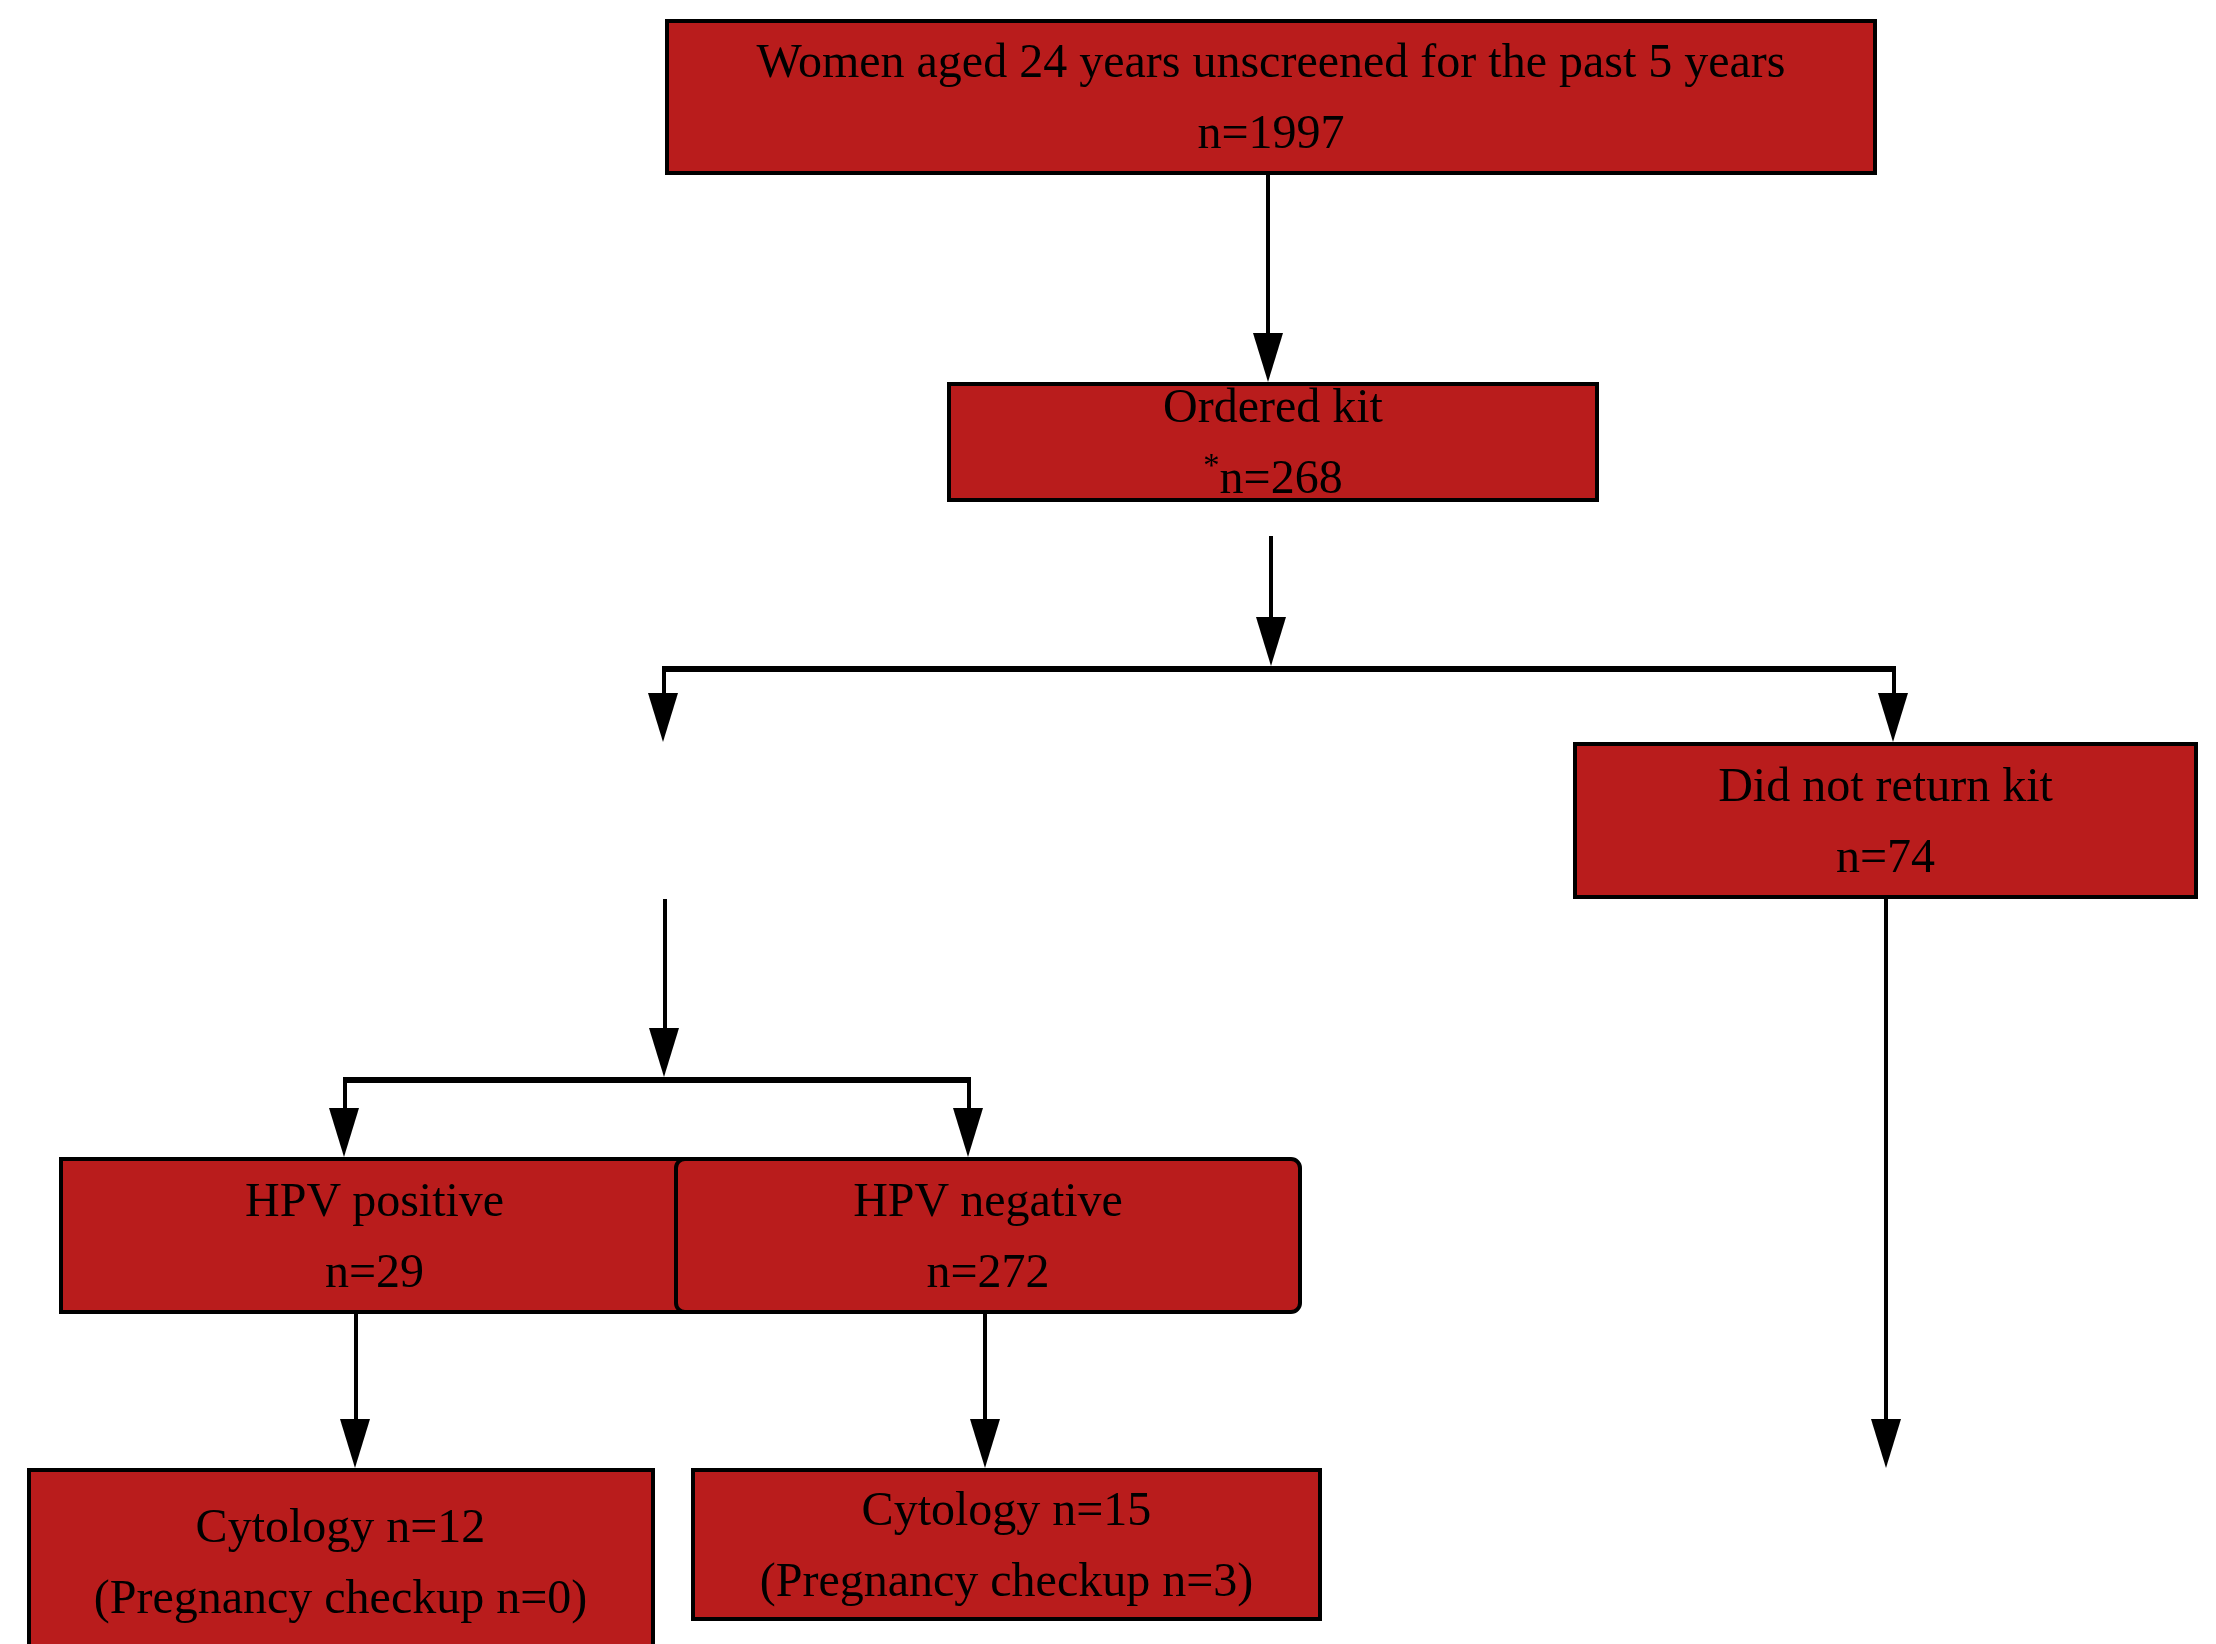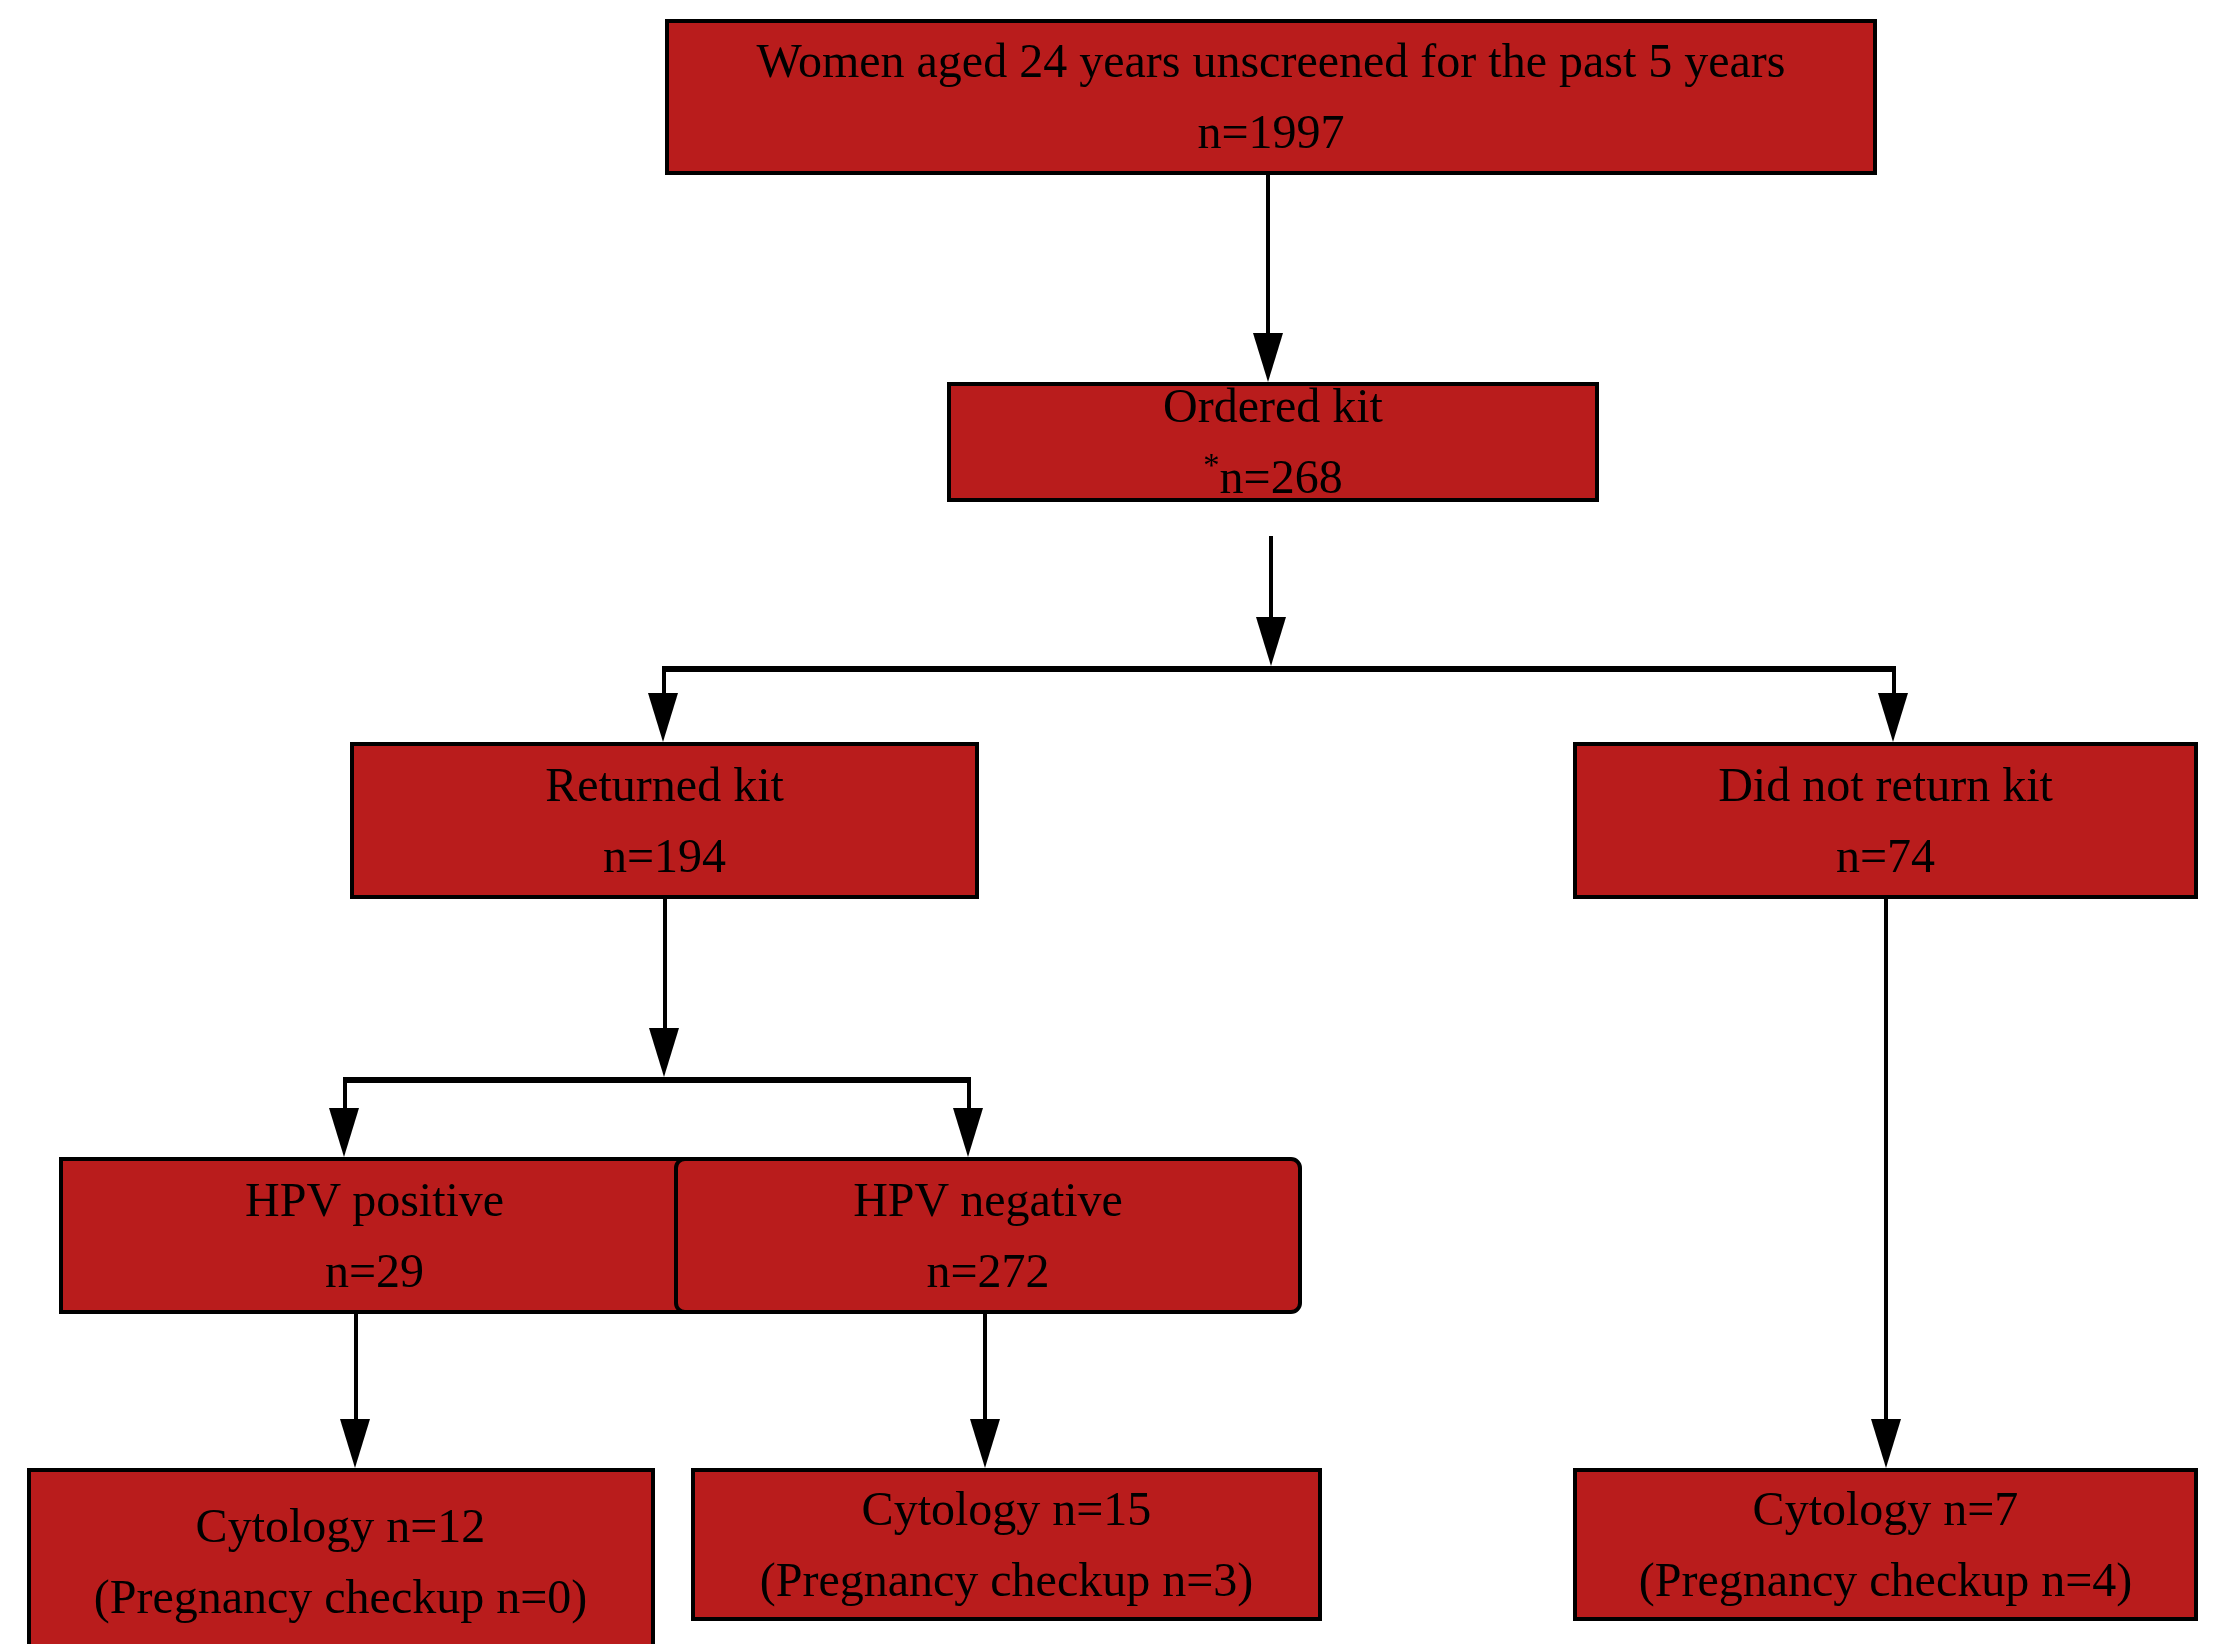--- a/index.html
+++ b/index.html
@@ -79,24 +79,20 @@
   <div class="arrowhead" style="left:1256px; top:617px;"></div>
 
   <div class="hline" style="left:662px; top:666px; width:1234px;"></div>
 
   <div class="vline" style="left:662px; top:672px; height:24.4px;"></div>
   <div class="arrowhead" style="left:648px; top:693px;"></div>
 
   <div class="vline" style="left:1892px; top:672px; height:24.4px;"></div>
   <div class="arrowhead" style="left:1878px; top:693px;"></div>
 
-  <div class="box" style="left:350px; top:742px; width:629px; height:157px;">
-    <div class="line">Returned kit</div>
-    <div class="line">n=194</div>
-  </div>
 
   <div class="box" style="left:1573px; top:742px; width:625px; height:157px;">
     <div class="line">Did not return kit</div>
     <div class="line">n=74</div>
   </div>
 
   <div class="vline" style="left:663px; top:899px; height:130px;"></div>
   <div class="arrowhead" style="left:649px; top:1028px;"></div>
 
   <div class="hline" style="left:343px; top:1077px; width:628px;"></div>
@@ -129,19 +125,15 @@
   <div class="box" style="left:26.5px; top:1468px; width:628px; height:188px;">
     <div class="line">Cytology n=12</div>
     <div class="line">(Pregnancy checkup n=0)</div>
   </div>
 
   <div class="box" style="left:691px; top:1468px; width:631px; height:153px;font-family:Liberation Serif, serif;">
     <div class="line">Cytology n=15</div>
     <div class="line">(Pregnancy checkup n=3)</div>
   </div>
 
-  <div class="box" style="left:1573px; top:1468px; width:625px; height:153px;">
-    <div class="line">Cytology n=7</div>
-    <div class="line">(Pregnancy checkup n=4)</div>
-  </div>
 
 </div>
 
 
 </body></html>

